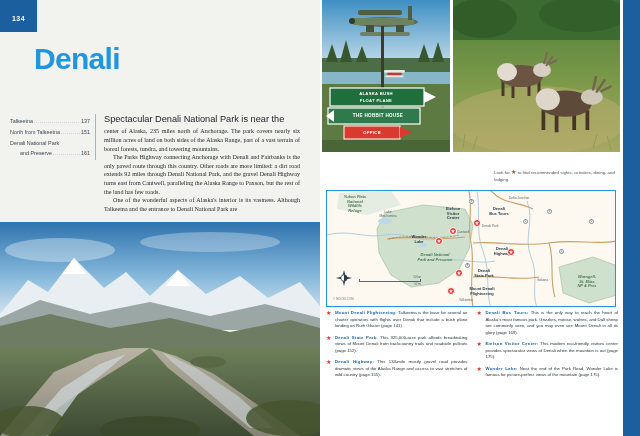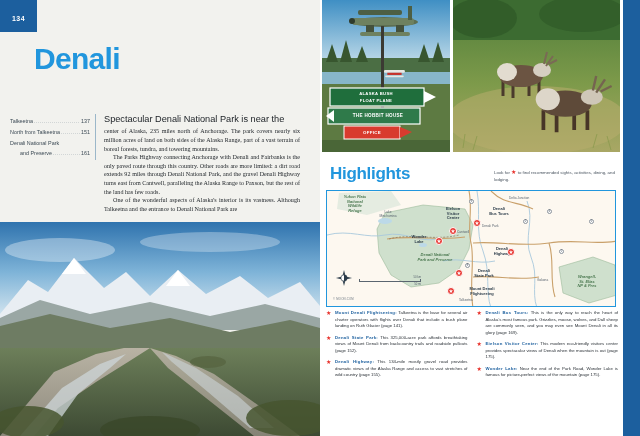--- a/index.html
+++ b/index.html
@@ -319,21 +319,20 @@
         <ellipse cx="8" cy="12" rx="11" ry="10" fill="#ddd6c9"></ellipse>
       </g>
 
       <g stroke="#8b9a4e" stroke-width="1" opacity=".8">
         <path d="M10,148 L12,134 M20,150 L24,136 M140,148 L144,134 M158,150 L154,136" fill="none"></path>
       </g>
     </svg>
   </div>
 
   <div class="highlights-box">
-    <div class="hl-title">Highlights</div>
 
     <div class="hl-note">
       <span>Look for</span>
       <span class="star">★</span>
       <span>to find recommended</span>
       <span>sights, activities, dining, and lodging.</span>
     </div>
 
     <div class="map-frame">
       <svg width="290" height="117" viewBox="0 0 290 117">

